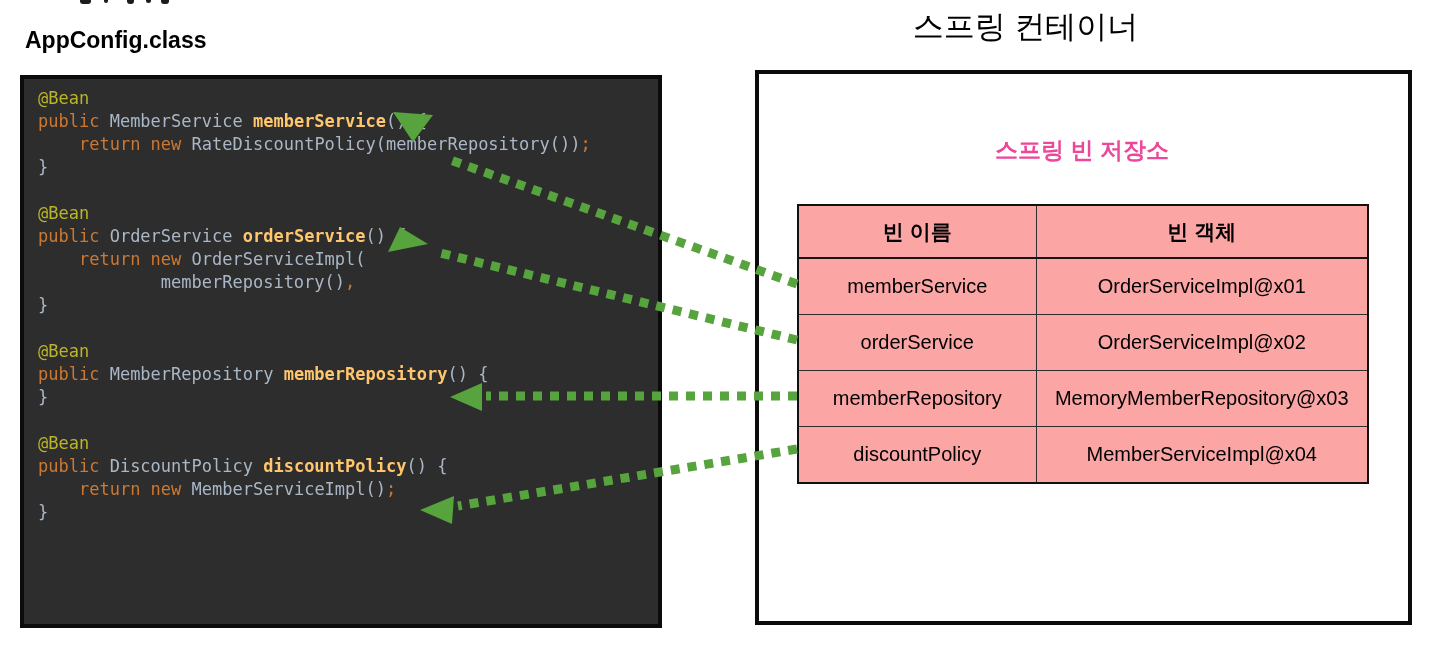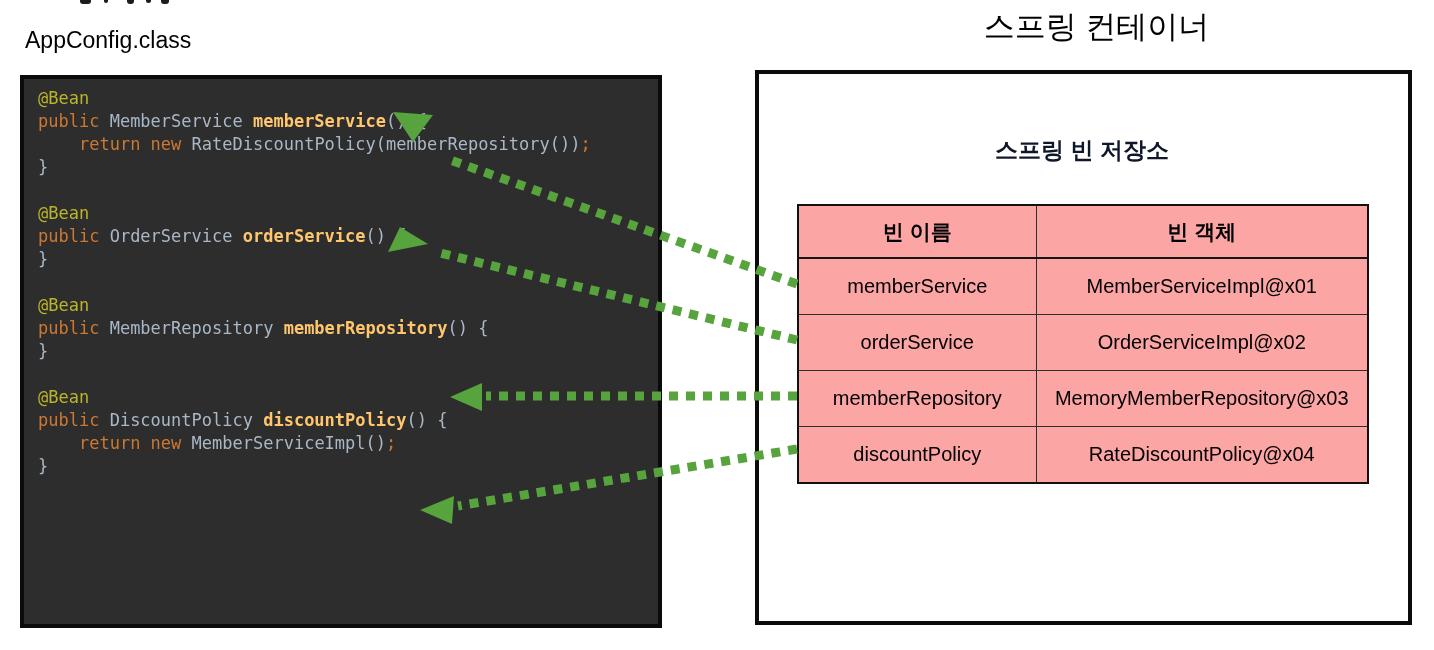--- a/index.html
+++ b/index.html
@@ -5,51 +5,51 @@
   html,body{margin:0;padding:0;}
   body{
     width:1434px;height:650px;position:relative;overflow:hidden;background:#ffffff;
     font-family:"Liberation Sans","DejaVu Sans",sans-serif;color:#111;
   }
   
   .artifact{position:absolute;top:0;left:0;height:8px;width:200px;}
   .artifact i{position:absolute;top:0;background:#1c1c1c;border-radius:0 0 3px 3px;}
 
   .left-title{
-    position:absolute;left:25px;top:27px;font-size:23px;font-weight:normal;color:#000;
+    position:absolute;left:25px;top:27px;font-size:23px;font-weight:bold;color:#000;
     letter-spacing:0px;
   }
 
   .code-panel{
     position:absolute;left:20px;top:75px;width:642px;height:553px;box-sizing:border-box;
     background:var(--code_background,#2d2d2d);border:4px solid #0b0b0b;
     padding:8px 6px 0 14px;
   }
   .code-line{
     height:23px;line-height:23px;white-space:pre;
     font-family:"DejaVu Sans Mono","Liberation Mono",monospace;
     font-size:17px;color:var(--plain,#a9b7c6);
   }
   .t-ann{color:var(--annotation,#bbb529);}
   .t-kw{color:var(--keyword,#cc7832);}
   .t-pl{color:var(--plain,#a9b7c6);}
   .t-m{color:var(--method_name,#ffc66d);font-weight:bold;}
   .t-pu{color:var(--punctuation,#cc7832);}
 
   .container-title{
-    position:absolute;left:794px;top:6px;width:657px;text-align:center;
+    position:absolute;left:723px;top:6px;width:657px;text-align:center;
     font-size:31px;color:#000;transform:translateX(-26px);
   }
   .container-panel{
     position:absolute;left:755px;top:70px;width:657px;height:555px;box-sizing:border-box;
     background:#fff;border:4px solid #0b0b0b;
   }
   .store-title{
     position:absolute;left:797px;top:135px;width:570px;text-align:center;
-    font-size:23px;font-weight:bold;color:#0f172a;
+    font-size:23px;font-weight:bold;color:#ec4899;
   }
   table.bean-table{
     position:absolute;left:797px;top:204px;width:570px;
     border-collapse:collapse;table-layout:fixed;background:#fca5a5;
     border:2.5px solid #111;
   }
   table.bean-table th{
     height:49px;font-size:21px;font-weight:bold;text-align:center;vertical-align:middle;
     border:1.5px solid #2e2e2e;border-bottom:2.5px solid #161616;color:#000;
   }
@@ -73,20 +73,22 @@
 <div class="left-title">AppConfig.class</div>
 
 <div class="code-panel" id="code-panel">
     <div class="code-line"><span class="t-ann">@Bean</span></div>
     <div class="code-line"><span class="t-kw">public </span><span class="t-pl">MemberService </span><span class="t-m">memberService</span><span class="t-pl">() {</span></div>
     <div class="code-line"><span class="t-pl">    </span><span class="t-kw">return </span><span class="t-kw">new </span><span class="t-pl">RateDiscountPolicy(memberRepository())</span><span class="t-pu">;</span></div>
     <div class="code-line"><span class="t-pl">}</span></div>
     <div class="code-line">&nbsp;</div>
     <div class="code-line"><span class="t-ann">@Bean</span></div>
     <div class="code-line"><span class="t-kw">public </span><span class="t-pl">OrderService </span><span class="t-m">orderService</span><span class="t-pl">() {</span></div>
+    <div class="code-line"><span class="t-pl">    </span><span class="t-kw">return </span><span class="t-kw">new </span><span class="t-pl">OrderServiceImpl(</span></div>
+    <div class="code-line"><span class="t-pl">            memberRepository()</span><span class="t-pu">,</span></div>
     <div class="code-line"><span class="t-pl">}</span></div>
     <div class="code-line">&nbsp;</div>
     <div class="code-line"><span class="t-ann">@Bean</span></div>
     <div class="code-line"><span class="t-kw">public </span><span class="t-pl">MemberRepository </span><span class="t-m">memberRepository</span><span class="t-pl">() {</span></div>
     <div class="code-line"><span class="t-pl">}</span></div>
     <div class="code-line">&nbsp;</div>
     <div class="code-line"><span class="t-ann">@Bean</span></div>
     <div class="code-line"><span class="t-kw">public </span><span class="t-pl">DiscountPolicy </span><span class="t-m">discountPolicy</span><span class="t-pl">() {</span></div>
     <div class="code-line"><span class="t-pl">    </span><span class="t-kw">return </span><span class="t-kw">new </span><span class="t-pl">MemberServiceImpl()</span><span class="t-pu">;</span></div>
     <div class="code-line"><span class="t-pl">}</span></div>
@@ -105,33 +107,33 @@
     </colgroup>
   <thead>
       <tr id="bean-thead-row">
         <th>빈 이름</th>
         <th>빈 객체</th>
       </tr>
     </thead>
   <tbody id="bean-tbody">
       <tr>
         <td>memberService</td>
-        <td>MemberServiceImpl@x01</td>
+        <td>OrderServiceImpl@x01</td>
       </tr>
       <tr>
         <td>orderService</td>
         <td>OrderServiceImpl@x02</td>
       </tr>
       <tr>
         <td>memberRepository</td>
         <td>MemoryMemberRepository@x03</td>
       </tr>
       <tr>
         <td>discountPolicy</td>
-        <td>RateDiscountPolicy@x04</td>
+        <td>MemberServiceImpl@x04</td>
       </tr>
     </tbody>
 </table>
 
 <svg class="arrows" width="1434" height="650" viewBox="0 0 1434 650" id="arrows-svg">
     <g>
       <line x1="797" y1="284" x2="445" y2="158" stroke="#57a33d" stroke-width="9" stroke-dasharray="9 8"></line>
       <polygon points="393,112 433,115 413,142" fill="#57a33d"></polygon>
     </g>
     <g>

